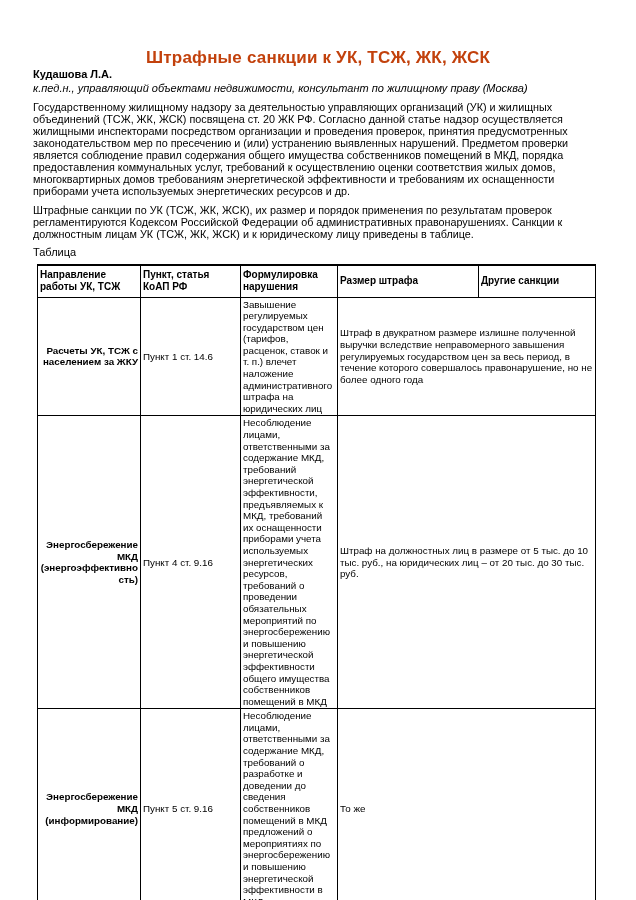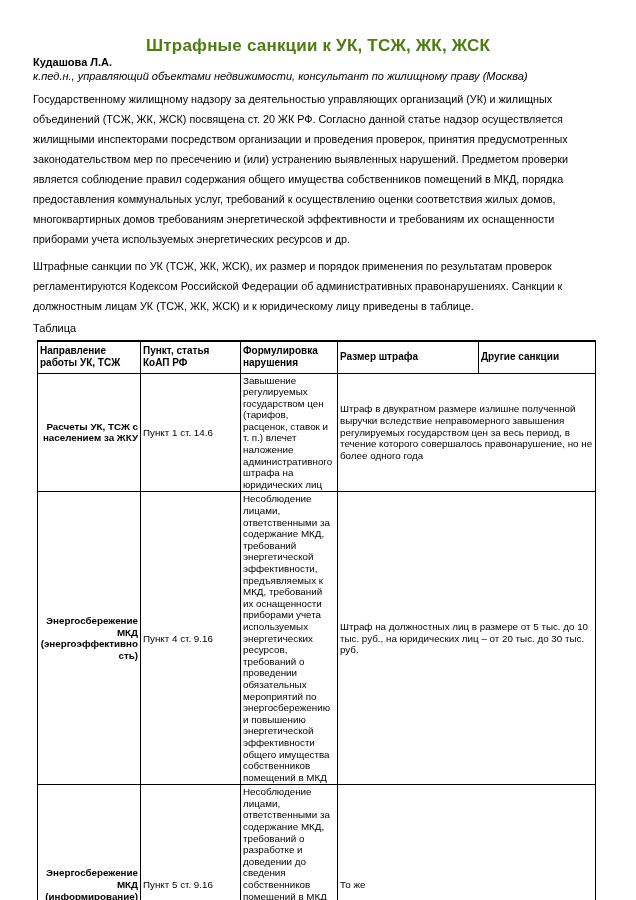--- a/index.html
+++ b/index.html
@@ -11,40 +11,40 @@
     position: relative;
     overflow: hidden;
   }
   .page {
     position: relative;
     width: 636px; height: 900px;
     background: #ffffff;
   }
   .content { padding: 0 33px; }
   .doc-title {
-    margin-top: 36px;
+    margin-top: 48px;
     text-align: center;
     font-size: 17px;
     font-weight: bold;
-    color: #4d7c0f;
+    color: #c2410c;
     letter-spacing: 0.2px;
   }
   .author {
     font-size: 11px;
     font-weight: bold;
   }
   .affiliation {
     margin-top: 2px;
     font-size: 11px;
     font-style: italic;
   }
   .para {
     margin-top: 7px;
     font-size: 10.8px;
-    line-height: 20px;
+    line-height: 12px;
     text-align: left;
   }
   .table-caption {
     margin-top: 6px;
     font-size: 11px;
   }
   .table-title {
     margin-top: 8px;
     font-size: 11.5px;
     font-weight: bold;

